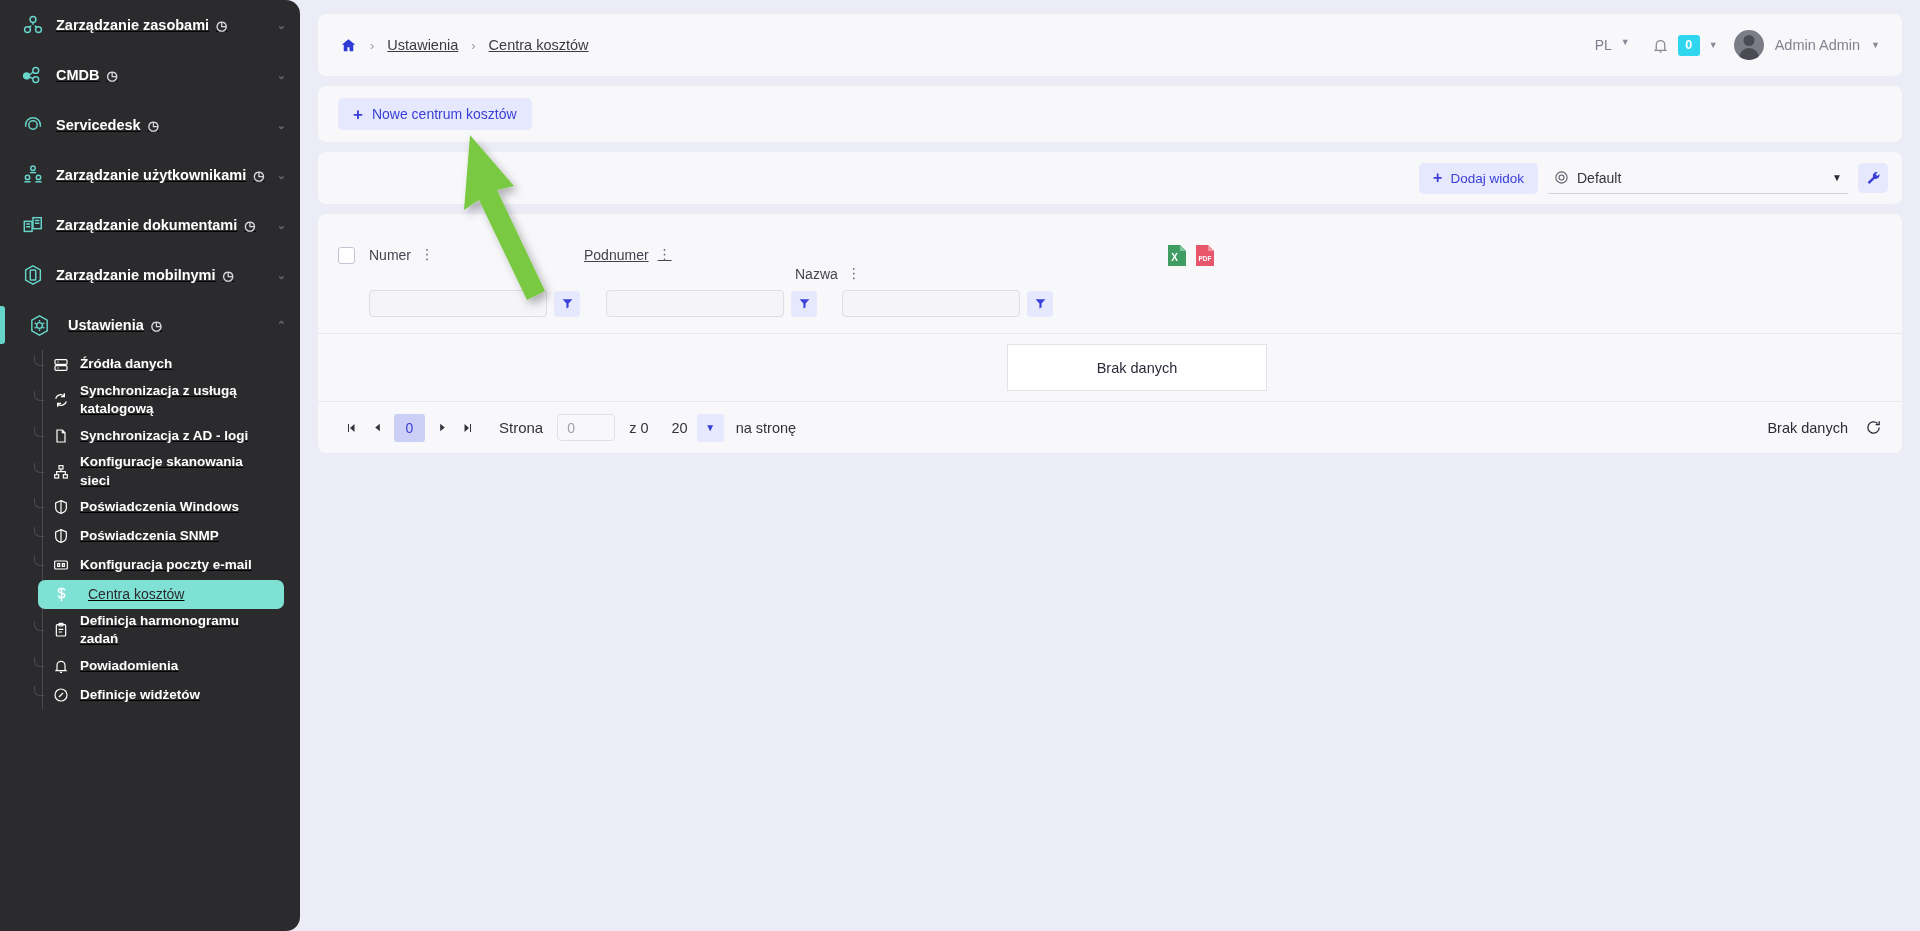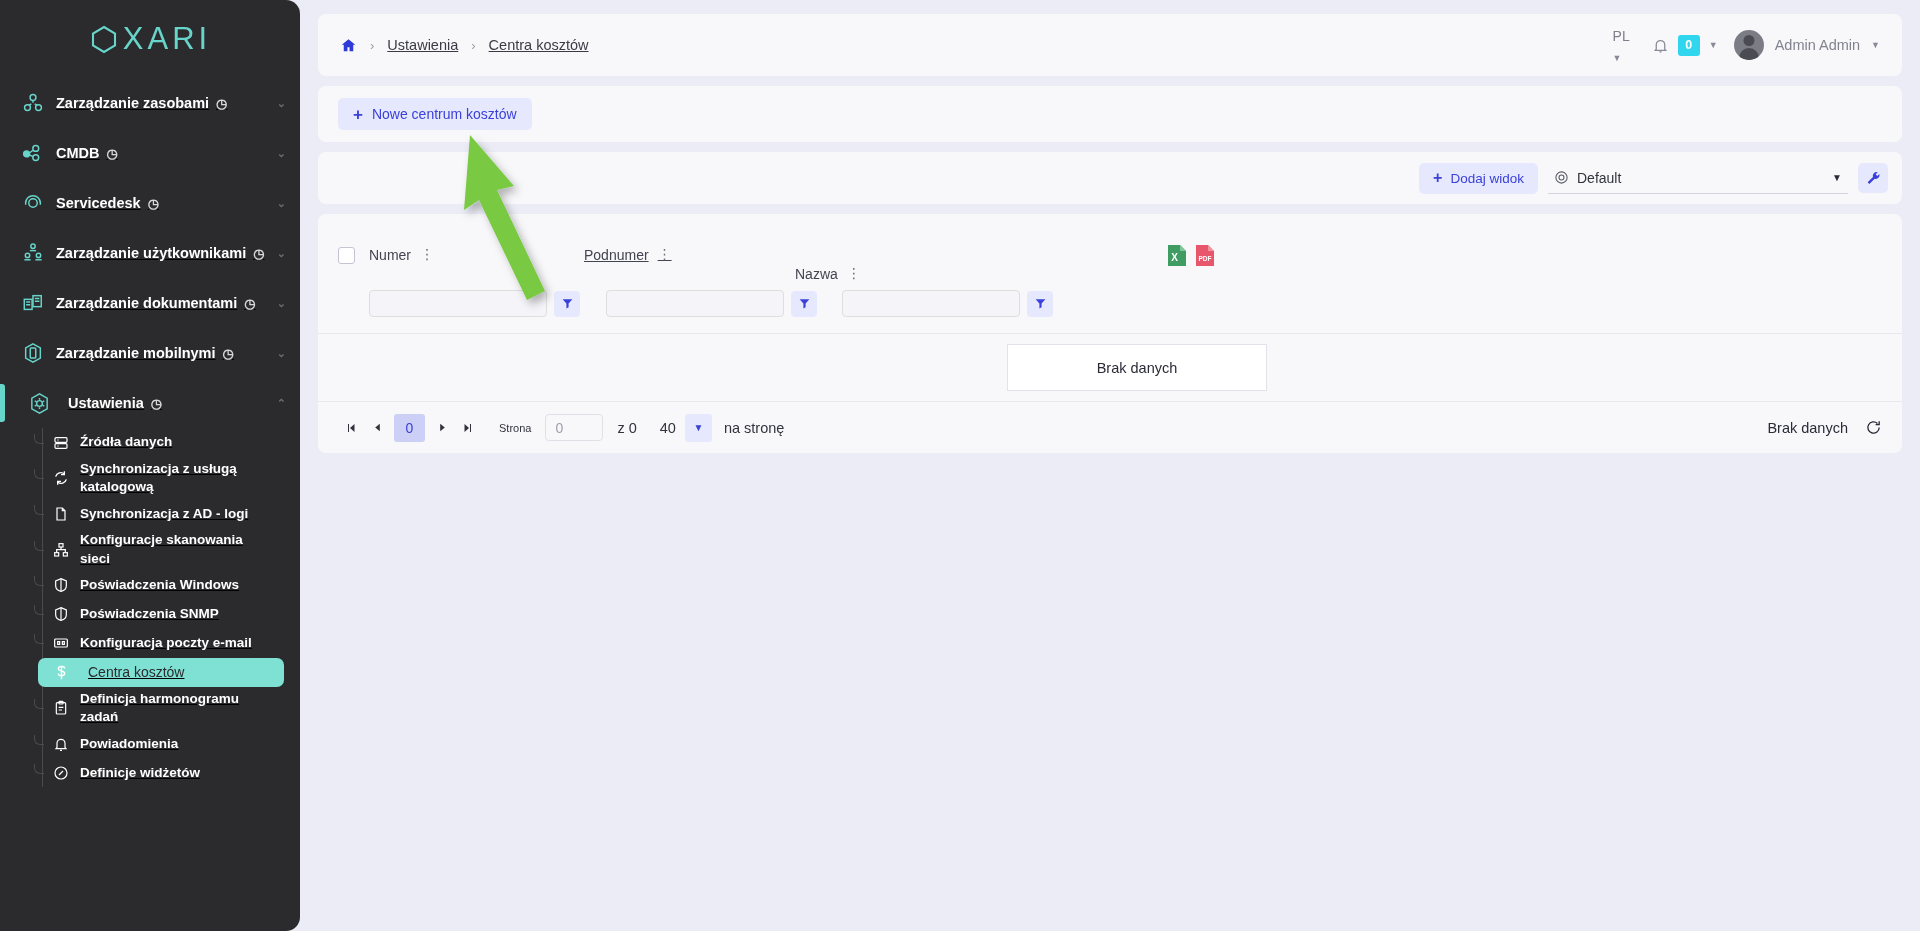--- a/index.html
+++ b/index.html
@@ -108,21 +108,21 @@
   
   .header-card { padding: 0 22px; height: 62px; display: flex; align-items: center; }
   .breadcrumb { display: flex; align-items: center; gap: 13px; flex: 1; }
   .bc-home { color: #2f3bd6; display: flex; align-items: center; }
   .bc-sep { color: #9a9aa5; font-size: 13px; }
   .bc-link {
     color: #3b3b45; font-size: 14.5px; text-decoration: underline;
     cursor: pointer;
   }
   .hdr-right { display: flex; align-items: center; gap: 0; }
-  .lang { color: #7e7e8c; font-size: 14px; display: flex; gap: 9px; cursor:pointer;flex-direction:column;}
+  .lang { color: #7e7e8c; font-size: 14px; display: flex; gap: 9px; cursor:pointer;}
   .caret { font-size: 9px; color: #8a8a96; }
   .bell { margin-left: 22px; color: #8a8a96; display: flex; align-items: center; cursor: pointer; }
   .badge {
     margin-left: 9px; background: #2fd6ee; color: #ffffff;
     font-size: 12.5px; font-weight: bold;
     min-width: 22px; height: 21px; border-radius: 3px;
     display: flex; align-items: center; justify-content: center;
     padding: 0 5px; cursor: pointer;
   }
   .bell-caret { margin-left: 9px; }
@@ -239,21 +239,21 @@
     width: 26px; height: 26px; border: none; background: transparent;
     color: #33333d; font-size: 11px; cursor: pointer;
     display: flex; align-items: center; justify-content: center;
   }
   .pg-cur {
     background: #ccd0f7; color: #3a40d8;
     width: 31px; height: 28px; border-radius: 3px;
     display: flex; align-items: center; justify-content: center;
     font-size: 14px; margin: 0 4px; cursor: pointer;
   }
-  .pg-label { margin-left: 18px; color: #33333d; font-size: 11px; }
+  .pg-label { margin-left: 18px; color: #33333d; font-size: 15px; }
   .pg-input {
     margin-left: 14px; width: 58px; height: 27px;
     border: 1px solid #e0e0e8; border-radius: 4px;
     background: #f8f8fb; color: #a0a0ad; font-size: 14px;
     display: flex; align-items: center; padding-left: 9px;
   }
   .pg-of { margin-left: 14px; color: #33333d; font-size: 14.5px; }
   .pg-size {
     margin-left: 14px; display: flex; align-items: center;
     height: 28px; cursor: pointer;
@@ -277,31 +277,20 @@
     position: absolute; left: 0; top: 0;
     width: 1920px; height: 931px;
     pointer-events: none; z-index: 50;
   }
 </style>
 </head>
 <body>
 
 <aside id="sidebar">
 
-  <div class="logo-wrap">
-    <div class="logo">
-      <span>
-        <svg width="30" height="31" viewBox="0 0 30 31" fill="none" stroke="#67d5ca" stroke-width="2.1">
-          <polygon points="15,3 26,9.5 26,21.5 15,28 4,21.5 4,9.5"></polygon>
-        </svg>
-      </span>
-
-      <span class="logo-text">XARI</span>
-    </div>
-  </div>
 
   <div class="nav-scroll">
 
     <div class="nav-item">
       <span class="ni-icon">
         <svg width="22" height="22" viewBox="0 0 24 24" fill="none" stroke="currentColor" stroke-width="1.6">
           <circle cx="12" cy="6" r="3.2"></circle>
             <circle cx="6" cy="17" r="3.2"></circle>
             <circle cx="18" cy="17" r="3.2"></circle>
           <path d="M12 9.2v2.5M10.2 12.9 7.8 14.4M13.8 12.9l2.4 1.5"></path>
@@ -676,21 +665,21 @@
         </button>
         <button class="pg-btn">
           <svg width="12" height="12" viewBox="0 0 24 24" fill="currentColor">
               <path d="M16 4h2v16h-2zM5 4v16l9-8z"></path>
             </svg>
         </button>
         <span class="pg-label">Strona</span>
         <span class="pg-input">0</span>
         <span class="pg-of">z 0</span>
         <span class="pg-size">
-          <span class="val">40</span>
+          <span class="val">20</span>
           <span class="dd">▼</span>
         </span>
         <span class="pg-per">na stronę</span>
       </div>
       <div class="tfoot-right">
         <span class="nd">Brak danych</span>
         <span class="refresh">
           <svg width="17" height="17" viewBox="0 0 24 24" fill="none" stroke="currentColor" stroke-width="1.9">
             <path d="M20 12a8 8 0 1 1-2.4-5.7"></path>
               <path d="M20 3v5h-5"></path>

